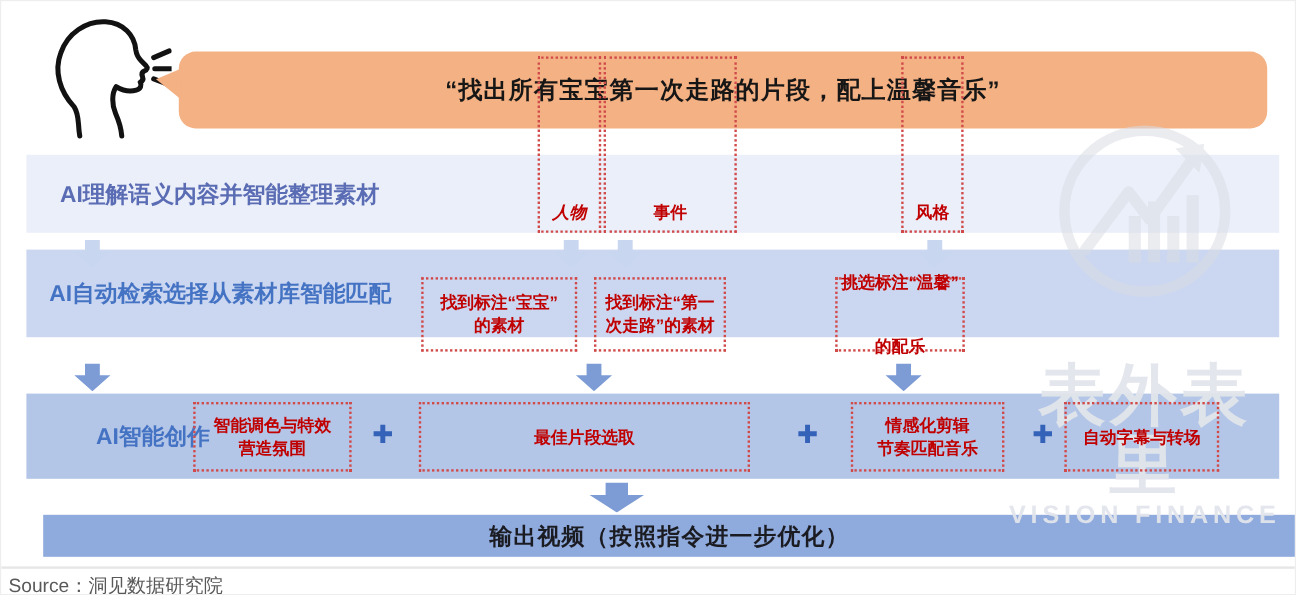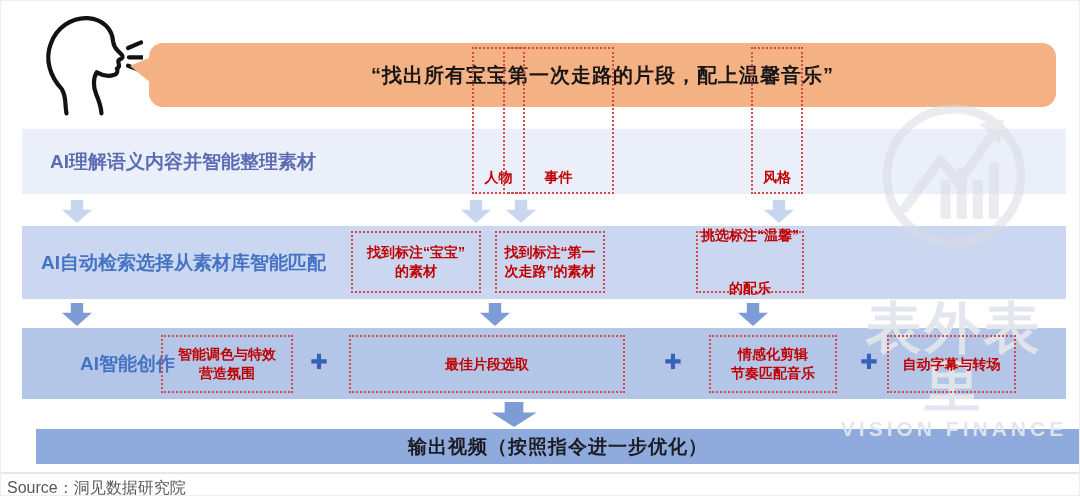--- a/index.html
+++ b/index.html
@@ -21,36 +21,36 @@
   .watermark{position:absolute;left:838px;top:100px;width:230px;z-index:6;pointer-events:none;
              text-align:center;}
   .wm-logo{opacity:.55;}
   .wm-cn{font-size:56px;font-weight:bold;letter-spacing:3px;color:var(--watermark);
          line-height:1.05;margin-top:44px;opacity:.95;}
   .wm-en{font-size:21px;font-weight:bold;letter-spacing:4px;color:var(--watermark);opacity:.95;}
 
   
   .band{position:absolute;left:21px;width:1044px;display:flex;align-items:center;z-index:2;}
   .band1{top:128px;height:65px;background:var(--band1-bg);}
-  .band2{top:225px;height:73px;background:var(--band2-bg);}
+  .band2{top:207px;height:73px;background:var(--band2-bg);}
   .band3{top:327px;height:71px;background:var(--band3-bg);}
   .band-label{font-size:19px;font-weight:600;}
   .band1 .band-label{margin-left:28px;color:var(--band1-text);}
   .band2 .band-label{margin-left:19px;color:var(--band-text-blue);}
   .band3 .band-label{margin-left:58px;color:var(--band-text-blue);}
   .output-band{position:absolute;left:35px;top:428px;width:1044px;height:35px;
                background:var(--output-bg);display:flex;align-items:center;justify-content:center;z-index:2;}
   .output-label{font-size:19px;font-weight:bold;color:var(--output-text);letter-spacing:1px;}
 
   
   .vtag{position:absolute;top:46px;height:147px;border:2px dotted var(--dashed-border);
         box-sizing:border-box;z-index:8;}
   .vtag-label{position:absolute;bottom:5px;left:0;width:100%;text-align:center;
         font-size:14px;font-weight:bold;color:var(--annotation-red);}
-  .vtag-person{left:471px;width:53px;}
+  .vtag-person{left:447px;width:53px;font-style:italic;}
   .vtag-event{left:502px;width:111px;font-family:Liberation Mono, monospace;}
   .vtag-style{left:750px;width:52px;}
 
   
   .rbox{position:absolute;border:2px dotted var(--dashed-border);box-sizing:border-box;
         display:flex;flex-direction:column;justify-content:center;
         font-size:14px;font-weight:bold;color:var(--annotation-red);line-height:1.35;
         text-align:center;z-index:8;}
   .row2-box{top:230px;height:62px;}
   .row3-box{top:334px;height:58px;}

